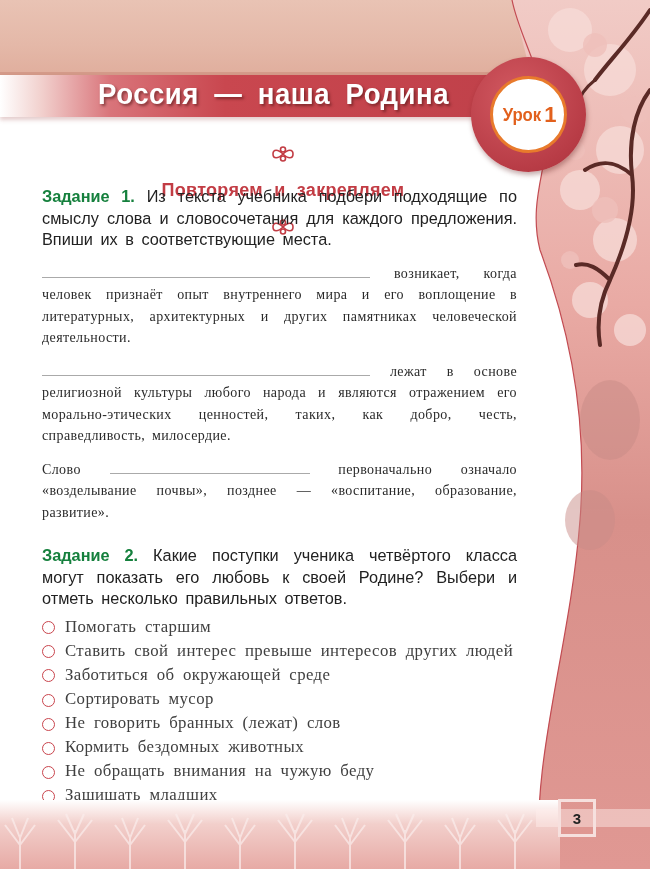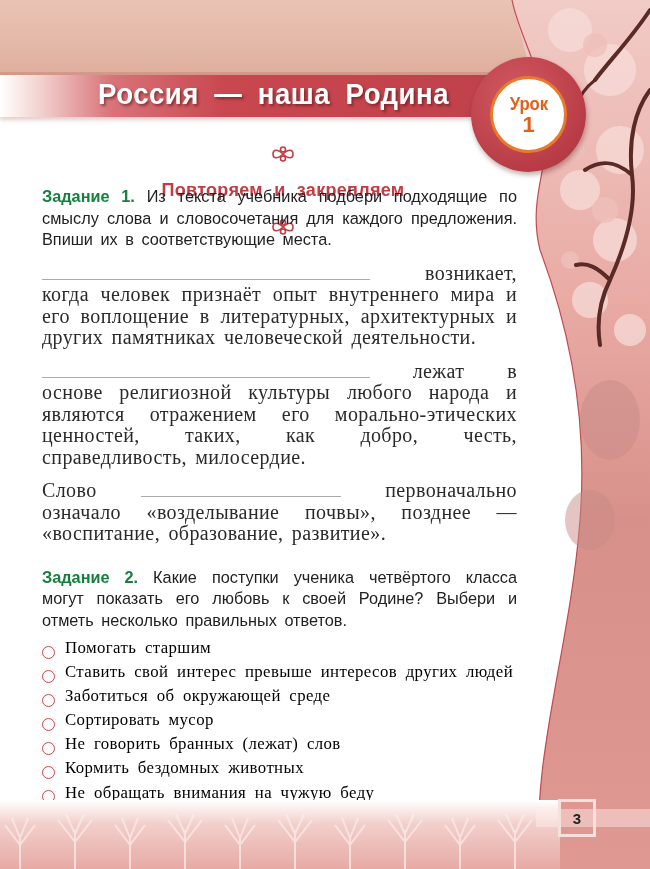--- a/index.html
+++ b/index.html
@@ -11,34 +11,34 @@
   .right-panel svg { position:absolute; left:0; top:0; }
   .title-band { position:absolute; left:0; top:75px; width:500px; height:42px;
     background: linear-gradient(90deg, #ffffff 0%, #f2d2cf 8%, #d9747a 22%, #c9474f 45%, #c0414a 100%);
     box-shadow: 0 3px 4px rgba(150,60,60,0.25); }
   .title { position:absolute; left:98px; top:77px; color:#ffffff; font-family:"Liberation Sans", sans-serif; font-weight:bold;
     font-size:30px; letter-spacing:0.5px; word-spacing:8px; text-shadow: 2px 2px 3px rgba(80,20,20,0.6); transform:scaleX(0.92); transform-origin:left; white-space:nowrap; }
   .badge-outer { position:absolute; left:471px; top:57px; width:115px; height:115px; border-radius:50%;
     background: radial-gradient(circle at 40% 35%, #d35a62, #b83c46 70%, #a8323c);
     box-shadow: 1px 3px 5px rgba(90,20,20,0.35); }
   .badge-inner { position:absolute; left:490px; top:76px; width:77px; height:77px; border-radius:50%; background:#ffffff;
-    border:3px solid #e87a2c; box-sizing:border-box; display:flex; flex-direction:column; align-items:center; justify-content:center; }
+    border:3px solid #e87a2c; box-sizing:border-box; display:flex; align-items:center; justify-content:center; }
   .badge-word { color:#e2601c; font-family:"Liberation Sans", sans-serif; font-weight:bold; font-size:19px; line-height:20px; transform:scaleX(0.88); }
   .badge-num { color:#e2601c; font-family:"Liberation Sans", sans-serif; font-weight:bold; font-size:22px; line-height:22px; }
   .subtitle-row { position:absolute; left:88px; top:146px; width:390px; display:flex; align-items:center; justify-content:center; gap:18px;flex-direction:column; }
   .subtitle { color:#c23c44; font-family:"Liberation Sans", sans-serif; font-weight:bold; font-size:18px; word-spacing:6px; letter-spacing:0.3px; }
   .orn { width:28px; height:16px; }
   .content { position:absolute; left:42px; top:186px; width:475px; }
   .task-p { font-family:"Liberation Sans", sans-serif; font-size:16.3px; line-height:21.5px; color:#222; text-align:justify; margin:0; word-spacing:3px; }
   .task-label { color:#15803d; font-weight:bold; }
-  .serif-p { font-family:"Liberation Serif", serif; font-size:20px; line-height:21.5px; color:#2a2a2a; text-align:justify; margin:0; letter-spacing:0.4px; word-spacing:3px; }
+  .serif-p { font-family:"Liberation Serif", serif; font-size:14px; line-height:21.5px; color:#2a2a2a; text-align:justify; margin:0; letter-spacing:0.4px; word-spacing:3px; }
   .blank { display:inline-block; border-bottom:1px solid #aaa; vertical-align:baseline; height:1px; }
   .gap-small { height:12px; }
   .opt-list { list-style:none; margin:6px 0 0 0; padding:0; }
-  .opt { display:flex; align-items:flex-end; font-family:"Liberation Serif", serif; font-size:16.8px; line-height:21.5px; color:#000000; margin-bottom:2.6px; letter-spacing:0.4px; word-spacing:4px; }
+  .opt { display:flex; align-items:center; font-family:"Liberation Serif", serif; font-size:16.8px; line-height:21.5px; color:#404040; margin-bottom:2.6px; letter-spacing:0.4px; word-spacing:4px; }
   .radio { width:13px; height:13px; border:1.5px solid #c9454d; border-radius:50%; box-sizing:border-box; margin-top:3px; margin-right:10px; flex:0 0 auto; background:#fff; cursor:pointer; }
   .opt-text { flex:1; text-align:justify; }
   .bottom-trees { position:absolute; left:0; top:800px; width:560px; height:69px; }
   .page-num { position:absolute; left:558px; top:799px; width:38px; height:38px; border:3px solid #f6e0de; box-sizing:border-box;
     display:flex; align-items:center; justify-content:center; font-family:"Liberation Sans", sans-serif; font-weight:bold; font-size:15px; color:#222; }
   .page-strip { position:absolute; left:536px; top:809px; width:114px; height:18px; background:rgba(255,240,238,0.45); }
 </style>
 </head>
 <body>
 

